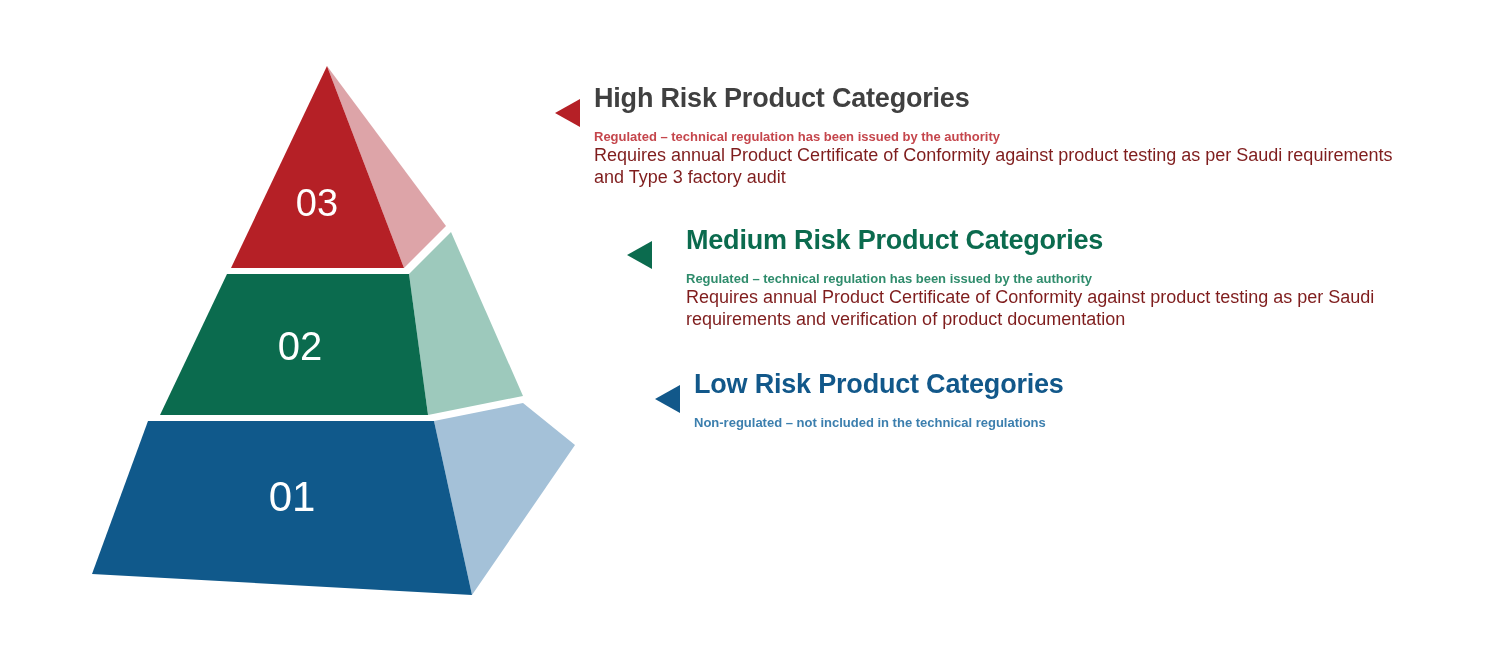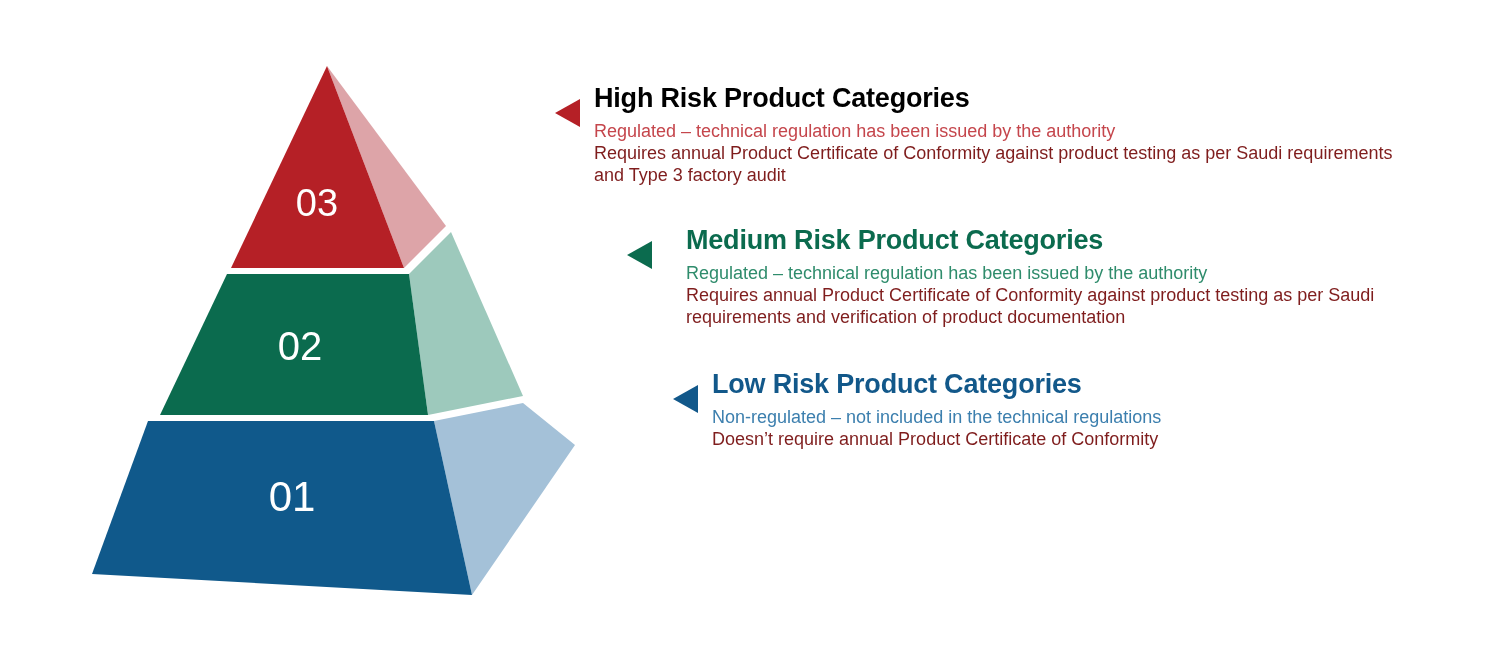--- a/index.html
+++ b/index.html
@@ -47,21 +47,21 @@
     width: 956px;
     height: 654px;
   }
   .risk-block {
     position: absolute;
     display: flex;
     align-items: flex-start;
   }
   .risk-block-high   { left: 6px;   top: 84px;  }
   .risk-block-medium { left: 78px;  top: 226px; gap: 20px; }
-  .risk-block-low    { left: 124px; top: 370px; }
+  .risk-block-low    { left: 106px; top: 370px; }
 
   .risk-marker {
     flex: 0 0 auto;
     width: 30px;
     margin-top: 14px;
     margin-right: 10px;
     line-height: 0;
   }
   .risk-marker svg { display: block; }
 
@@ -71,24 +71,24 @@
     font-family: "Liberation Sans", sans-serif;
     font-weight: bold;
     font-size: 27px;
     line-height: 1.08;
     letter-spacing: -0.2px;
     margin: 0 0 1px 0;
     white-space: nowrap;
   }
   .risk-subtitle {
     font-family: "Liberation Sans", sans-serif;
-    font-weight: 400;
-    font-size: 18px;
+    font-weight: 700;
+    font-size: 13px;
     line-height: 1.18;
-    margin: 8px 0 1px 0;
+    margin: 16px 0 1px 0;
     white-space: nowrap;
   }
   .risk-body {
     font-family: "Liberation Sans", sans-serif;
     font-weight: 400;
     font-size: 18px;
     line-height: 1.22;
     color: #7f1d1d;
     margin: 0;
   }
@@ -126,21 +126,21 @@
 
   <div id="risk-list">
 
     <div class="risk-block risk-block-high">
       <span class="risk-marker">
         <svg width="28" height="30" viewBox="0 0 28 30" xmlns="http://www.w3.org/2000/svg">
           <polygon points="26,1 26,29 1,15" fill="#B52026"></polygon>
         </svg>
       </span>
       <div class="risk-text">
-        <div class="risk-title" style="color:#000000">High Risk Product Categories</div>
+        <div class="risk-title" style="color:#404040">High Risk Product Categories</div>
         <div class="risk-subtitle" style="color:#C5464C">Regulated – technical regulation has been issued by the authority</div>
         <div class="risk-body">Requires annual Product Certificate of Conformity against product testing as per Saudi requirements and Type 3 factory audit</div>
       </div>
     </div>
 
     <div class="risk-block risk-block-medium">
       <span class="risk-marker">
         <svg width="28" height="30" viewBox="0 0 28 30" xmlns="http://www.w3.org/2000/svg">
           <polygon points="26,1 26,29 1,15" fill="#0B6B4E"></polygon>
         </svg>
@@ -154,18 +154,17 @@
 
     <div class="risk-block risk-block-low">
       <span class="risk-marker">
         <svg width="28" height="30" viewBox="0 0 28 30" xmlns="http://www.w3.org/2000/svg">
           <polygon points="26,1 26,29 1,15" fill="#12588A"></polygon>
         </svg>
       </span>
       <div class="risk-text">
         <div class="risk-title" style="color:#12588A">Low Risk Product Categories</div>
         <div class="risk-subtitle" style="color:#3C7FAE">Non-regulated – not included in the technical regulations</div>
-        <div class="risk-body">Doesn’t require annual Product Certificate of Conformity</div>
       </div>
     </div>
 
   </div>
 </div>
 
 </body></html>

